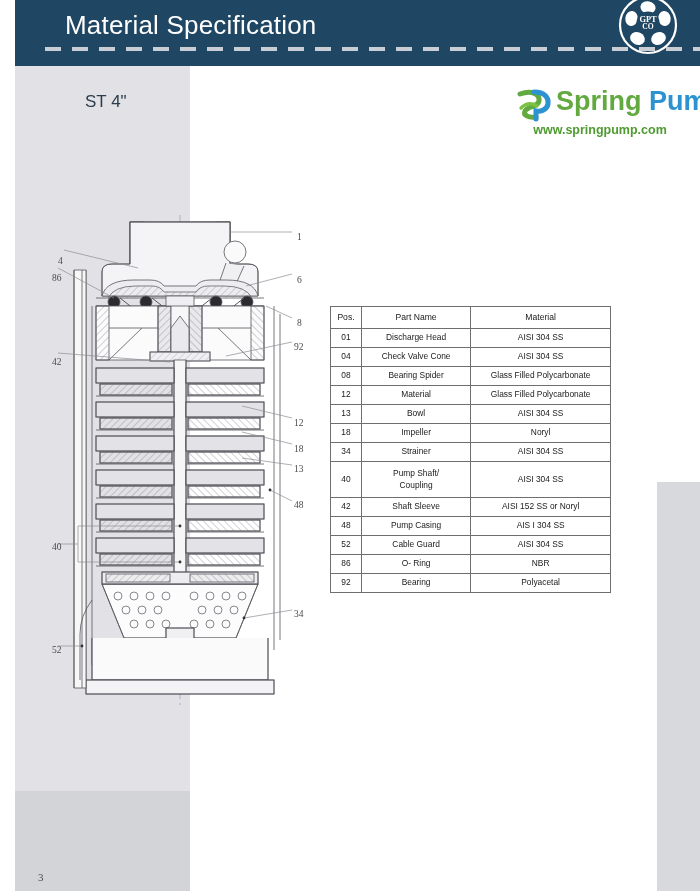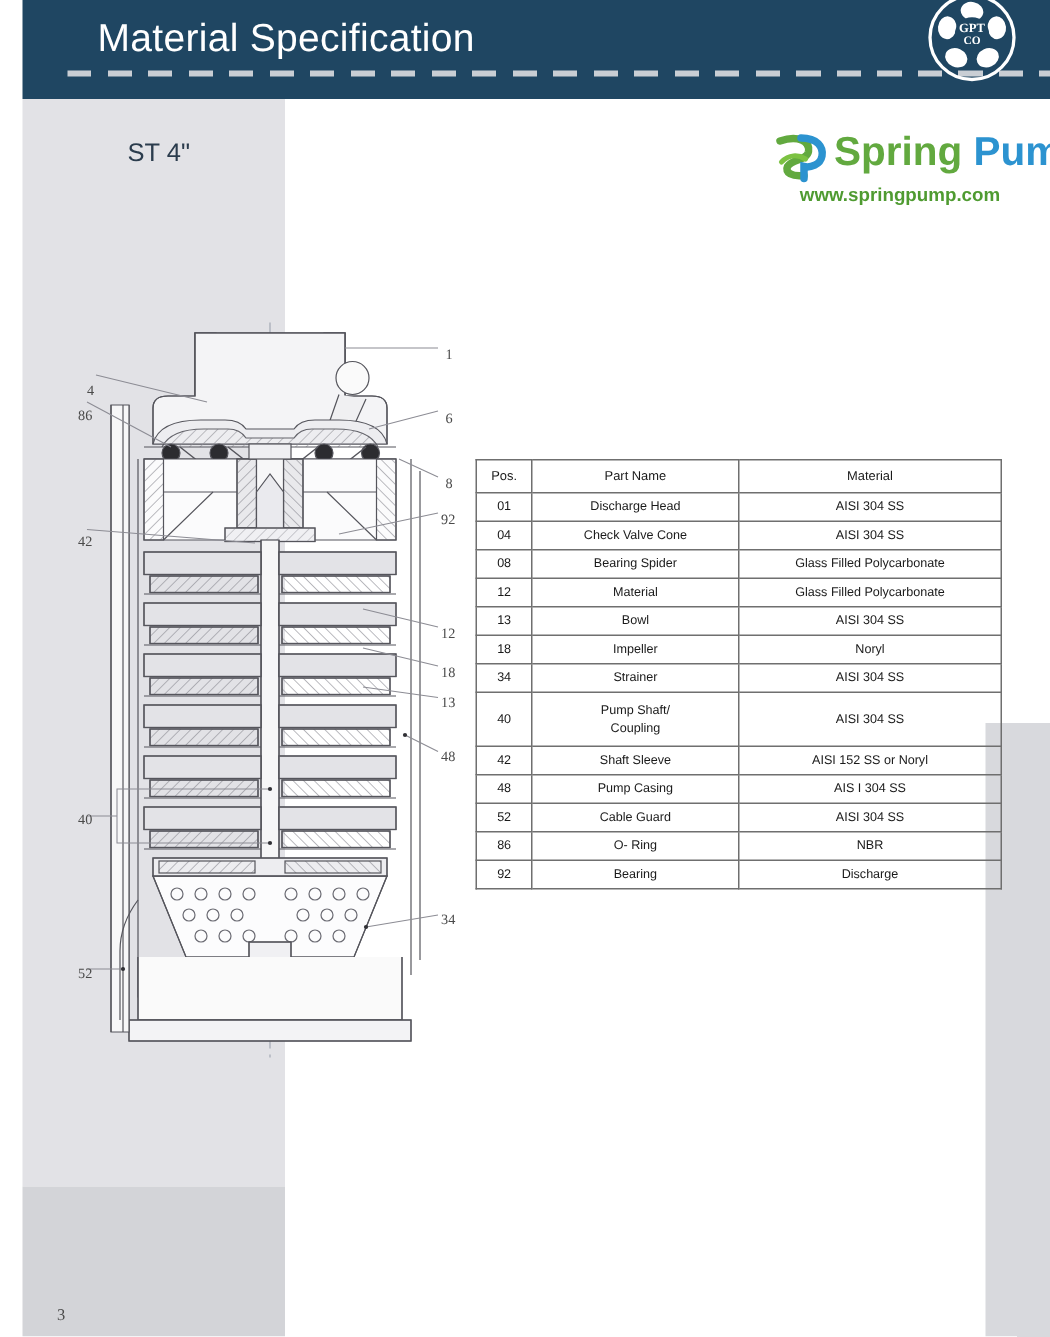--- a/index.html
+++ b/index.html
@@ -48,21 +48,21 @@
   #drawing{position:absolute;left:30px;top:210px;width:290px;height:500px;}
   #drawing svg{display:block;}
 
   .callout{
     position:absolute;font-size:9.5px;color:#4a4a4a;
     font-family:"Liberation Serif", serif;white-space:nowrap;
   }
 
   
   .spec-table{
-    position:absolute;left:317px;top:306px;width:351px;
+    position:absolute;left:330px;top:306px;width:281px;
     border-collapse:collapse;
     font-size:8.4px;color:#1a1a1a;
   }
   .spec-table td,.spec-table th{
     border:1px solid #6f6f6f;
     text-align:center;vertical-align:middle;
     padding:0;font-weight:normal;
     line-height:1.35;
   }
   .spec-table th{height:21px;font-size:8.6px;}
@@ -425,20 +425,20 @@
           <td class="col-mat">AISI 304 SS</td>
         </tr>
         <tr>
           <td class="col-pos">86</td>
           <td class="col-name">O- Ring</td>
           <td class="col-mat">NBR</td>
         </tr>
         <tr>
           <td class="col-pos">92</td>
           <td class="col-name">Bearing</td>
-          <td class="col-mat">Discharge</td>
+          <td class="col-mat">Polyacetal</td>
         </tr>
       </tbody>
   </table>
 
   <div class="page-num">3</div>
 
 </div>
 
 </body></html>

